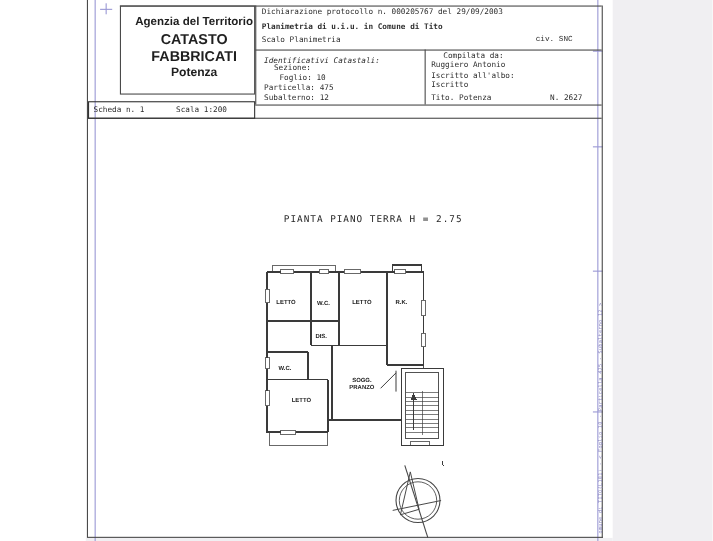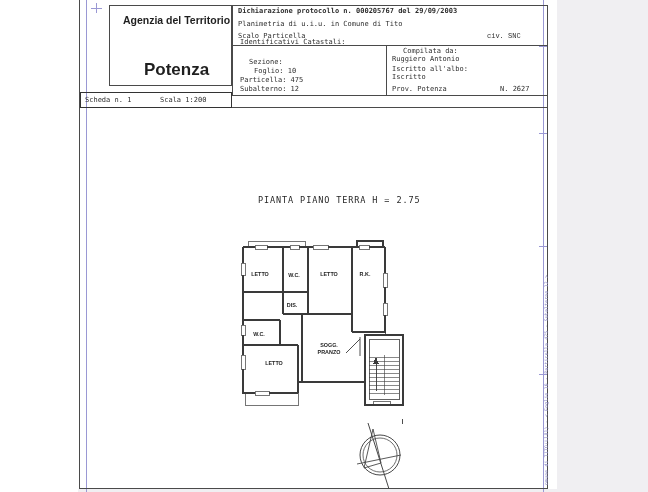--- a/index.html
+++ b/index.html
@@ -45,42 +45,43 @@
   <div class="abs blk" style="left:547px;top:5px;width:1px;height:484px;"></div>
   <div class="abs blk" style="left:80px;top:488px;width:468px;height:1px;"></div>
   <div class="abs blk" style="left:232px;top:5px;width:1px;height:90px;"></div>
   <div class="abs blk" style="left:232px;top:95px;width:315px;height:1px;"></div>
   <div class="abs blk" style="left:232px;top:45px;width:315px;height:1px;"></div>
   <div class="abs blk" style="left:386px;top:45px;width:1px;height:50px;"></div>
   <div class="abs blk" style="left:80px;top:107px;width:467px;height:1px;"></div>
 
   <div class="abs box" style="left:109px;top:5px;width:123px;height:81px;"></div>
   <div class="abs sans agency-line" style="left:109px;top:14px;font-size:10.5px;">Agenzia del Territorio</div>
-  <div class="abs sans agency-line" style="left:109px;top:60px;font-size:17px;">Potenza</div>
+  <div class="abs sans agency-line" style="left:109px;top:28px;font-size:13px;">CATASTO FABBRICATI</div>
+  <div class="abs sans agency-line" style="left:109px;top:60px;font-size:11px;">Potenza</div>
 
   <div class="abs" style="left:80px;top:92px;width:152px;height:16px;border:1.2px solid #333;box-sizing:border-box;"></div>
   <div class="abs mono" style="left:85px;top:97px;">Scheda n. 1</div>
   <div class="abs mono" style="left:160px;top:97px;">Scala 1:200</div>
 
-  <div class="abs mono" style="left:238px;top:8px;font-weight:bold;">Dichiarazione protocollo n. 000205767 del 29/09/2003</div>
-  <div class="abs mono" style="left:238px;top:21px;">Planimetria di u.i.u. in Comune di Tito</div>
-  <div class="abs mono" style="left:238px;top:33px;">Scalo Particella</div>
+  <div class="abs mono" style="left:238px;top:8px;">Dichiarazione protocollo n. 000205767 del 29/09/2003</div>
+  <div class="abs mono" style="left:238px;top:21px;font-weight:bold;">Planimetria di u.i.u. in Comune di Tito</div>
+  <div class="abs mono" style="left:238px;top:33px;">Scalo Planimetria</div>
   <div class="abs mono" style="left:487px;top:33px;font-family:Liberation Mono, monospace;">civ. SNC</div>
 
-  <div class="abs mono" style="left:240px;top:39px;">Identificativi Catastali:</div>
+  <div class="abs mono" style="left:240px;top:52px;font-style:italic;">Identificativi Catastali:</div>
   <div class="abs mono" style="left:249px;top:59px;">Sezione:</div>
   <div class="abs mono" style="left:254px;top:68px;">Foglio: 10</div>
   <div class="abs mono" style="left:240px;top:77px;">Particella: 475</div>
   <div class="abs mono" style="left:240px;top:86px;">Subalterno: 12</div>
 
   <div class="abs mono" style="left:403px;top:48px;">Compilata da:</div>
   <div class="abs mono" style="left:392px;top:56px;">Ruggiero Antonio</div>
   <div class="abs mono" style="left:392px;top:66px;">Iscritto all'albo:</div>
   <div class="abs mono" style="left:392px;top:74px;">Iscritto</div>
-  <div class="abs mono" style="left:392px;top:86px;">Prov. Potenza</div>
+  <div class="abs mono" style="left:392px;top:86px;">Tito. Potenza</div>
   <div class="abs mono" style="left:500px;top:86px;">N. 2627</div>
 
   <div class="abs mono plan-title" style="left:238px;top:196px;margin-left:20px;">PIANTA PIANO TERRA H = 2.75</div>
 
   <svg class="abs" style="left:233px;top:233px;" width="175" height="192" viewBox="0 0 175 192" fill="none" stroke="#3a3a3a" stroke-width="1.6" shape-rendering="crispEdges">
 
     <polyline points="10,14 152,14"></polyline>
     <polyline points="10,14 10,160 65,160"></polyline>
     <polyline points="152,14 152,99 119,99"></polyline>
     <polyline points="65,160 65,149 132,149"></polyline>

